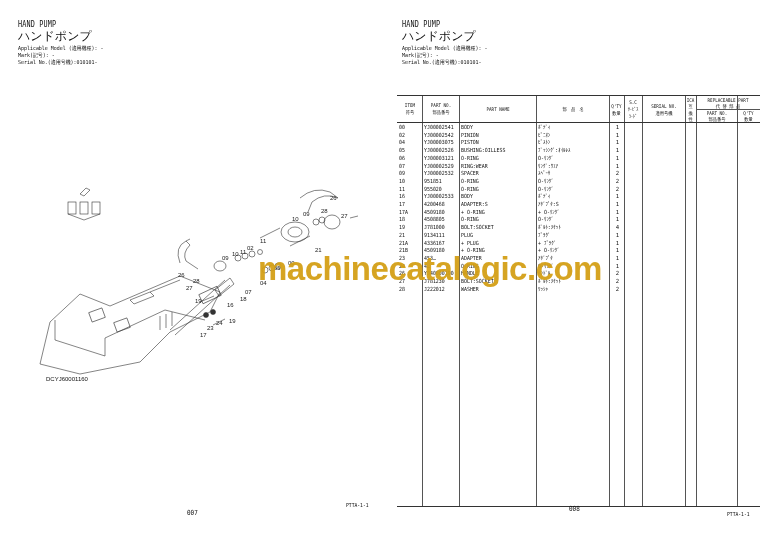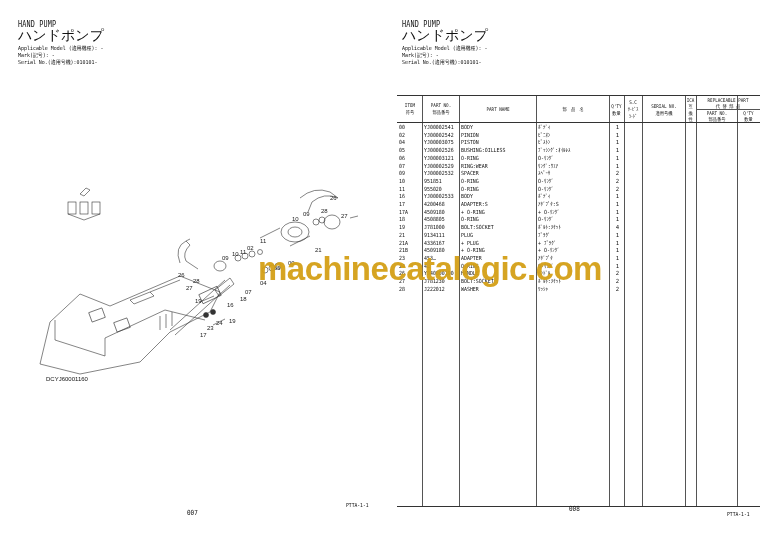--- a/index.html
+++ b/index.html
@@ -5,21 +5,21 @@
     * { box-sizing: border-box; margin: 0; padding: 0; }
     html, body { width: 768px; height: 543px; background: #ffffff; overflow: hidden; }
     body { font-family: "DejaVu Sans Mono", monospace; color: #111; position: relative; }
 
     .page { position: absolute; top: 0; height: 543px; width: 384px; }
     .page-left { left: 0; }
     .page-right { left: 384px; }
 
     .header { position: absolute; left: 18px; top: 20px; }
     .title-en { font-family: "DejaVu Sans Mono", monospace; font-size: 8px; letter-spacing: 0.2px; transform: scaleX(0.85); transform-origin: left; line-height: 10px; }
-    .title-jp { font-family: Liberation Mono, monospace; font-size: 14px; line-height: 12px; }
+    .title-jp { font-family: Liberation Serif, serif; font-size: 12px; line-height: 12px; }
     .meta { margin-top: 3px; font-size: 5.5px; line-height: 7px; transform: scaleX(0.9); transform-origin: left; white-space: nowrap; }
 
     .diagram { position: absolute; left: 10px; top: 170px; width: 370px; height: 220px; }
     .diagram-caption { position: absolute; left: 46px; top: 376px; font-family: "Liberation Sans", sans-serif; font-size: 6px; }
     .callout { position: absolute; font-family: "Liberation Sans", sans-serif; font-size: 6px; color: #222; }
 
     .footer-code { position: absolute; font-size: 5.5px; transform: scaleX(0.85); transform-origin: left; }
     .page-num { position: absolute; font-size: 7px; transform: scaleX(0.85); transform-origin: left; }
 
     

